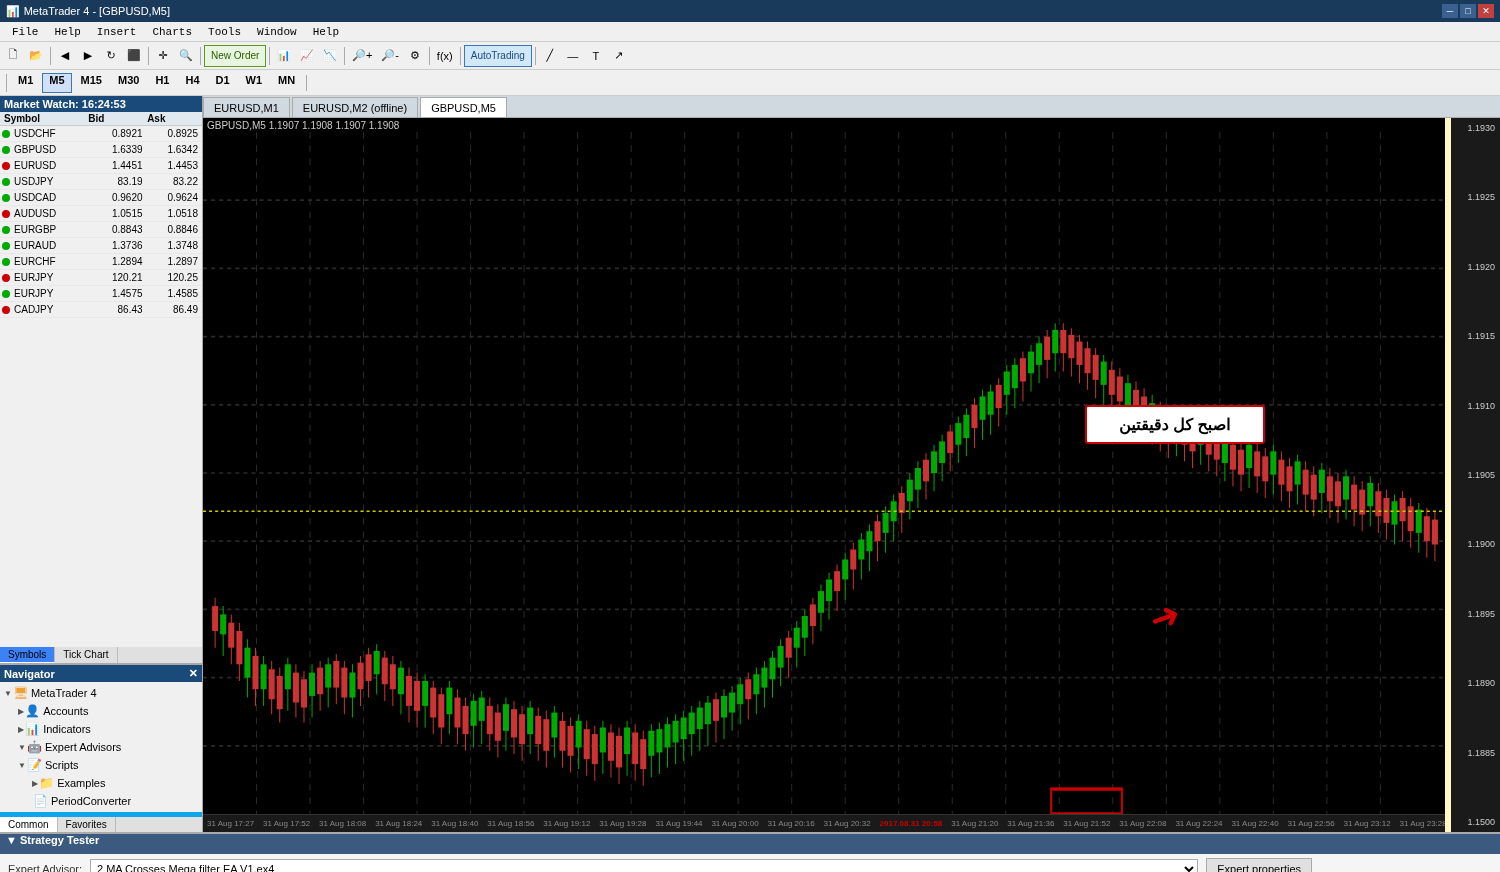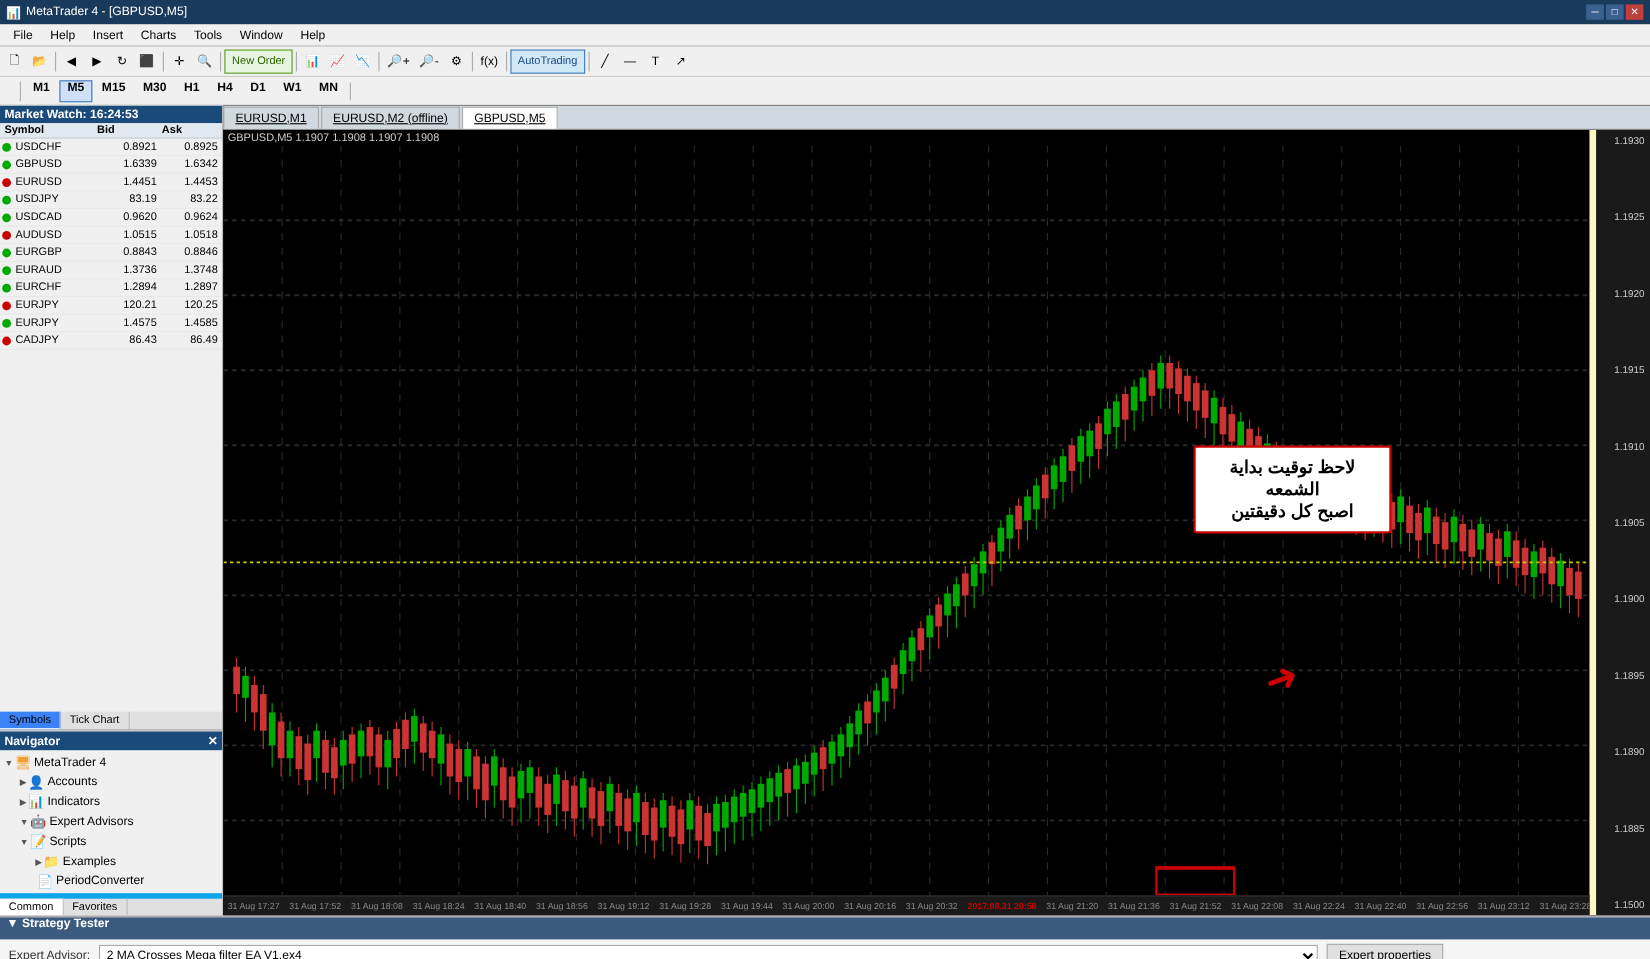--- a/index.html
+++ b/index.html
@@ -6,31 +6,31 @@
     body { width: 1500px; height: 872px; background: #2b2b2b; font-family: 'Segoe UI', Tahoma, Arial, sans-serif; font-size: 11px; color: #000; overflow: hidden; }
     
     
     #titlebar { background: #1a3a5c; height: 22px; display: flex; align-items: center; justify-content: space-between; padding: 0 6px; color: #fff; font-size: 11px; }
     #titlebar-title { display: flex; align-items: center; gap: 4px; }
     #titlebar-controls { display: flex; gap: 2px; }
     .titlebar-btn { width: 16px; height: 14px; display: flex; align-items: center; justify-content: center; background: #3a6090; color: #fff; font-size: 9px; cursor: pointer; }
 
     
     #menubar { background: #f0f0f0; height: 20px; display: flex; align-items: center; padding: 0 4px; border-bottom: 1px solid #ccc; }
-    .menu-item { padding: 2px 8px; font-size: 11px; cursor: pointer; }
+    .menu-item { padding: 2px 8px; font-size: 11px; cursor: pointer; font-family: Liberation Mono, monospace; }
 
     
     #toolbar1 { background: #f0f0f0; height: 28px; display: flex; align-items: center; padding: 0 2px; border-bottom: 1px solid #ccc; gap: 1px; }
     .tb-btn { height: 22px; min-width: 22px; display: flex; align-items: center; justify-content: center; background: #f0f0f0; border: 1px solid transparent; cursor: pointer; font-size: 11px; padding: 0 3px; }
     .tb-sep { width: 1px; height: 18px; background: #aaa; margin: 0 2px; }
     .tb-btn-green { background: #e8f5e0; border: 1px solid #5a9a20; color: #2a6000; font-size: 10px; padding: 2px 6px; height: 22px; }
     .tb-btn-blue { background: #d0e8f8; border: 1px solid #3a78b8; color: #1a4880; font-size: 10px; padding: 2px 6px; height: 22px; }
 
     
-    #toolbar2 { background: #f0f0f0; height: 26px; display: flex; align-items: center; padding: 0 16px; border-bottom: 1px solid #ccc; gap: 2px; }
+    #toolbar2 { background: #f0f0f0; height: 26px; display: flex; align-items: center; padding: 0 4px; border-bottom: 1px solid #ccc; gap: 2px; }
     .tb2-btn { height: 20px; padding: 0 6px; background: #f0f0f0; border: 1px solid transparent; cursor: pointer; font-size: 11px; font-weight: bold; }
     .tb2-sep { width: 1px; height: 16px; background: #aaa; margin: 0 2px; }
 
     
     #main { display: flex; height: calc(872px - 22px - 20px - 28px - 26px - 22px - 18px); }
 
     
     #left-panel { width: 203px; background: #f0f0f0; border-right: 1px solid #aaa; display: flex; flex-direction: column; }
 
     
@@ -68,21 +68,21 @@
     .nav-subchild { padding-left: 32px; }
 
     
     #nav-tabs { display: flex; background: #e0e0e0; border-top: 5px solid #0ea5e9; }
     .nav-tab { padding: 2px 8px; font-size: 10px; cursor: pointer; border-right: 1px solid #bbb; }
     .nav-tab.active { background: #fff; }
 
     
     #chart-area { flex: 1; display: flex; flex-direction: column; background: #000; overflow: hidden; }
     #chart-tabs { background: #d0d8e0; display: flex; border-bottom: 1px solid #aaa; height: 22px; align-items: flex-end; }
-    .chart-tab { padding: 2px 10px; font-size: 11px; cursor: pointer; border: 1px solid #aaa; border-bottom: none; background: #d0d8e0; margin-right: 2px; height: 20px; display: flex; align-items: center; text-decoration: underline; }
+    .chart-tab { padding: 2px 10px; font-size: 11px; cursor: pointer; border: 1px solid #aaa; border-bottom: none; background: #d0d8e0; margin-right: 2px; height: 20px; display: flex; align-items: center; }
     .chart-tab.active { background: #fff; }
     #chart-canvas { flex: 1; background: #000; position: relative; overflow: hidden; }
     
     
     #price-scale { position: absolute; right: 0; top: 0; bottom: 0; width: 55px; background: #1a1a1a; color: #ccc; font-size: 9px; display: flex; flex-direction: column; justify-content: space-between; padding: 5px 2px; border-left: 6px solid #fef9c3; }
     .price-label { text-align: right; padding-right: 3px; }
 
     
     #time-scale { position: absolute; bottom: 0; left: 0; right: 55px; height: 18px; background: #1a1a1a; color: #ccc; font-size: 8px; display: flex; align-items: center; overflow: hidden; border-top: 1px solid #333; }
 
@@ -984,21 +984,20 @@
               </g>
           </g>
 
           <rect x="840" y="395" width="70" height="15" fill="none" stroke="#cc0000" stroke-width="2"></rect>
 
           <line x1="0" y1="228" x2="1230" y2="228" stroke="#cccc00" stroke-width="1" stroke-dasharray="3,3"></line>
         </svg>
 
         
         <div class="annotation-box" style="right: 180px; top: 40%; width: 180px;">
-          <div>لاحظ توقيت بداية الشمعه</div>
           <div>اصبح كل دقيقتين</div>
         </div>
         
         <div style="position:absolute; right:265px; top:68%; font-size:36px; color:#cc0000; transform:rotate(-20deg);">➜</div>
       </div>
 
       <div id="price-scale">
         <div class="price-label">1.1930</div>
         <div class="price-label">1.1925</div>
         <div class="price-label">1.1920</div>

